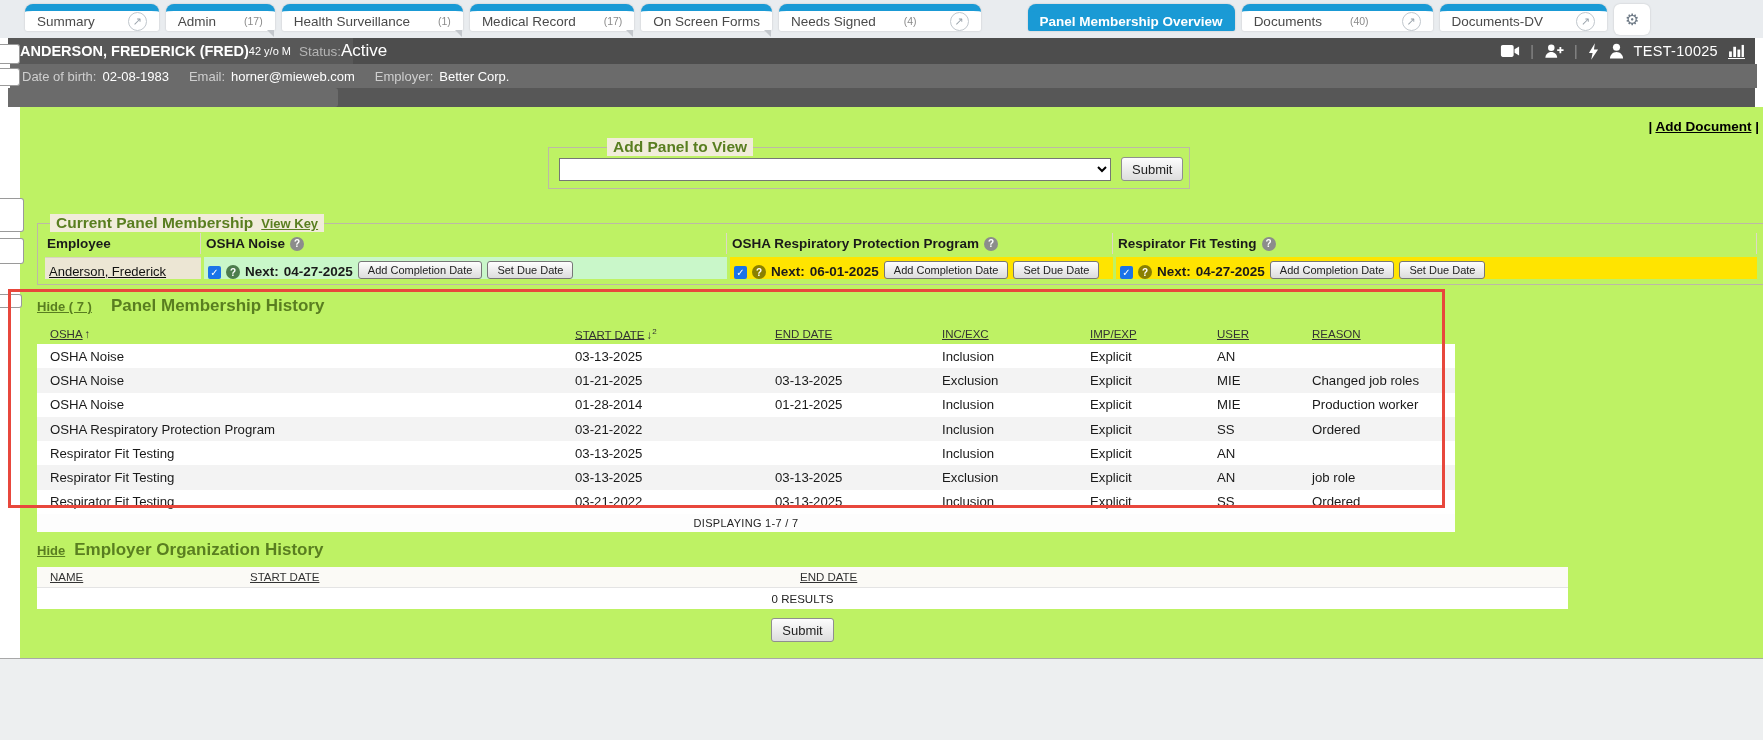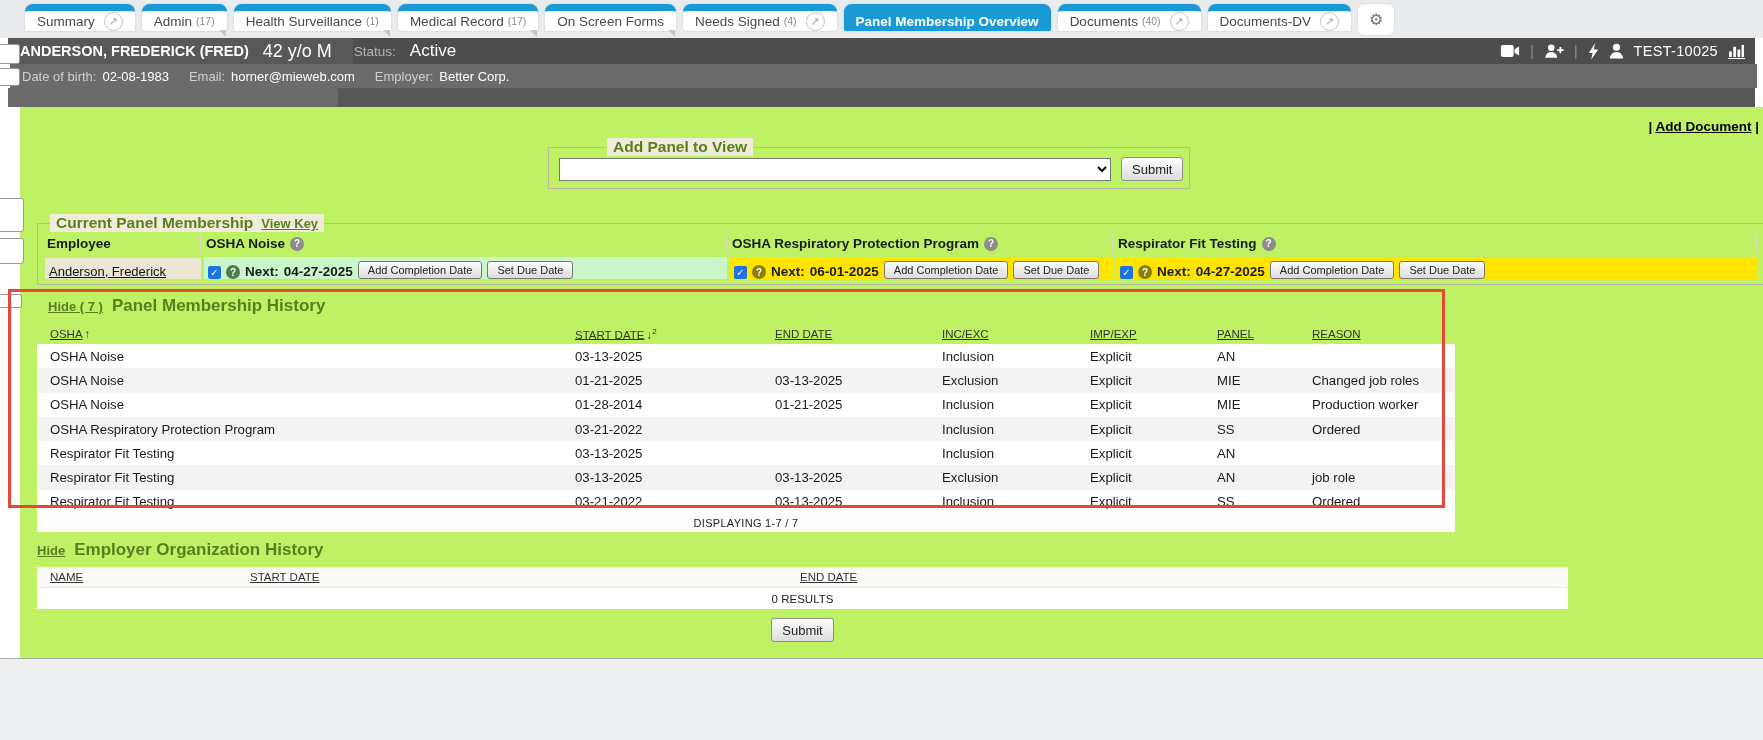--- a/index.html
+++ b/index.html
@@ -9,44 +9,44 @@
     background:#ffffff; position:relative; overflow:hidden;
     font-size:13px; color:#1a1a1a;
   }
   
   .tabbar { position:absolute; left:0; top:0; width:1763px; height:38px; background:#e9ecef; }
   .tabs { position:absolute; left:25px; top:4px; display:flex; gap:7px; align-items:stretch; }
   .tab {
     position:relative; background:#fff; border-top:7px solid #1a9ad5;
     border-radius:8px 8px 2px 2px; display:flex; align-items:center;
     padding:0 12px; height:27px; font-size:13.5px; color:#4a4a4a;
-    box-shadow:0 0 2px rgba(0,0,0,.18); white-space:nowrap; cursor:pointer;
+    box-shadow:0 0 2px rgba(0,0,0,.18); white-space:nowrap; cursor:pointer;gap:24px;
   }
   .tab .tab-count { font-size:10.5px; color:#8a8a8a; margin-left:4px; }
-  .tab.active { background:#1a9ad5; border-top-color:#1a9ad5; color:#fff; font-weight:bold; }
+  .tab.active { background:#1a9ad5; border-top-color:#1a9ad5; color:#fff; font-weight:bold;margin-left:40px; }
   .ext-circle {
     width:19px; height:19px; border:1.5px solid #c1c7cd; border-radius:50%;
     color:#9aa3ab; font-size:11px; display:inline-grid; place-items:center;
     margin-left:9px; background:#fff;
   }
   .tab.fold::after {
     content:""; position:absolute; right:1px; bottom:-6px;
     border-left:7px solid transparent; border-top:7px solid #c3c7cc;
   }
   .gearbtn {
     background:#fff; border-radius:6px; width:36px; height:31px; margin-top:0;
     display:grid; place-items:center; color:#6e7a86; font-size:16px;
     box-shadow:0 0 2px rgba(0,0,0,.18); border-top:none; align-self:center; cursor:pointer;
   }
   
   .hdr1 { position:absolute; left:8px; top:38px; width:1747px; height:26px; background:#4d4d4d; color:#fff; }
   .hdr1-left { position:absolute; left:0; top:0; width:345px; height:26px; background:#585858; }
-  .hdr1-text { position:absolute; left:12px; top:0; height:26px; display:flex; align-items:center; gap:14px; white-space:nowrap; }
+  .hdr1-text { position:absolute; left:12px; top:0; height:26px; display:flex; align-items:center; gap:0; white-space:nowrap; }
   .pt-name { font-weight:bold; font-size:14.5px; }
-  .pt-age { font-size:18px; }
+  .pt-age { font-size:11px; }
   .pt-status-label { color:#b5b5b5; font-size:13.5px; margin-left:8px; }
   .pt-status-val { font-size:17px; }
   .hdr1-icons { position:absolute; right:10px; top:0; height:26px; display:flex; align-items:center; gap:10px; }
   .hdr1-icons svg { display:block; }
   .pipe-sep { color:#8f8f8f; font-size:14px; }
   .pt-id { font-size:14.5px; letter-spacing:.3px; }
   .chart-link { border-bottom:1px solid #fff; padding-bottom:1px; cursor:pointer; }
   .hdr2 { position:absolute; left:10px; top:64px; width:1747px; height:24px; background:#6b6b6b; color:#fff; }
   .hdr2-text { position:absolute; left:12px; top:0; height:24px; display:flex; align-items:center; gap:6px; font-size:13px; white-space:nowrap; }
   .dim { color:#cfcfcf; }
@@ -98,21 +98,21 @@
   }
   .qicon {
     width:14px; height:14px; border-radius:50%; flex:0 0 14px;
     display:grid; place-items:center; color:#fff; font-size:10px; font-weight:bold;
   }
   .q-gray { background:#8c8c8c; }
   .q-green { background:#4d7c4d; }
   .q-olive { background:#8a8000; }
   
   .hist { position:absolute; left:17px; top:189px; width:1418px; }
-  .hist-heading { display:flex; align-items:baseline; gap:9px;margin-left:11px; }
+  .hist-heading { display:flex; align-items:baseline; gap:19px; }
   .sec-title { font-size:17px; font-weight:bold; color:#597e20; }
   .hist-heading .grn-link, .emp-heading .grn-link { font-size:13px; }
   .hgrid { display:grid; grid-template-columns:525px 200px 167px 148px 127px 95px 1fr; }
   .hgrid > span { padding-left:13px; }
   .hhead { margin-top:7px; height:21px; align-items:center; }
   .hhead span { font-size:11.5px; color:#333; }
   .hhead a { color:#333; text-decoration:underline; cursor:pointer; }
   .sortglyph { font-size:12px; color:#111; text-decoration:none; display:inline-block; margin-left:2px; }
   .sortglyph sup { font-size:8px; }
   .hrow { height:24.3px; align-items:center; font-size:13.2px; background:#fff; }
@@ -308,21 +308,21 @@
     <div class="hist-heading">
       <a class="grn-link">Hide ( 7 )</a>
       <span class="sec-title">Panel Membership History</span>
     </div>
     <div class="hgrid hhead">
       <span><a>OSHA</a><span class="sortglyph">↑</span></span>
       <span><a>START DATE</a><span class="sortglyph"><span>↓</span><sup>2</sup></span></span>
       <span><a>END DATE</a></span>
       <span><a>INC/EXC</a></span>
       <span><a>IMP/EXP</a></span>
-      <span><a>PANEL</a></span>
+      <span><a>USER</a></span>
       <span><a>REASON</a></span>
     </div>
     <div class="hgrid hrow">
       <span>OSHA Noise</span>
         <span>03-13-2025</span>
         <span></span>
         <span>Inclusion</span>
         <span>Explicit</span>
         <span>AN</span>
         <span></span>

